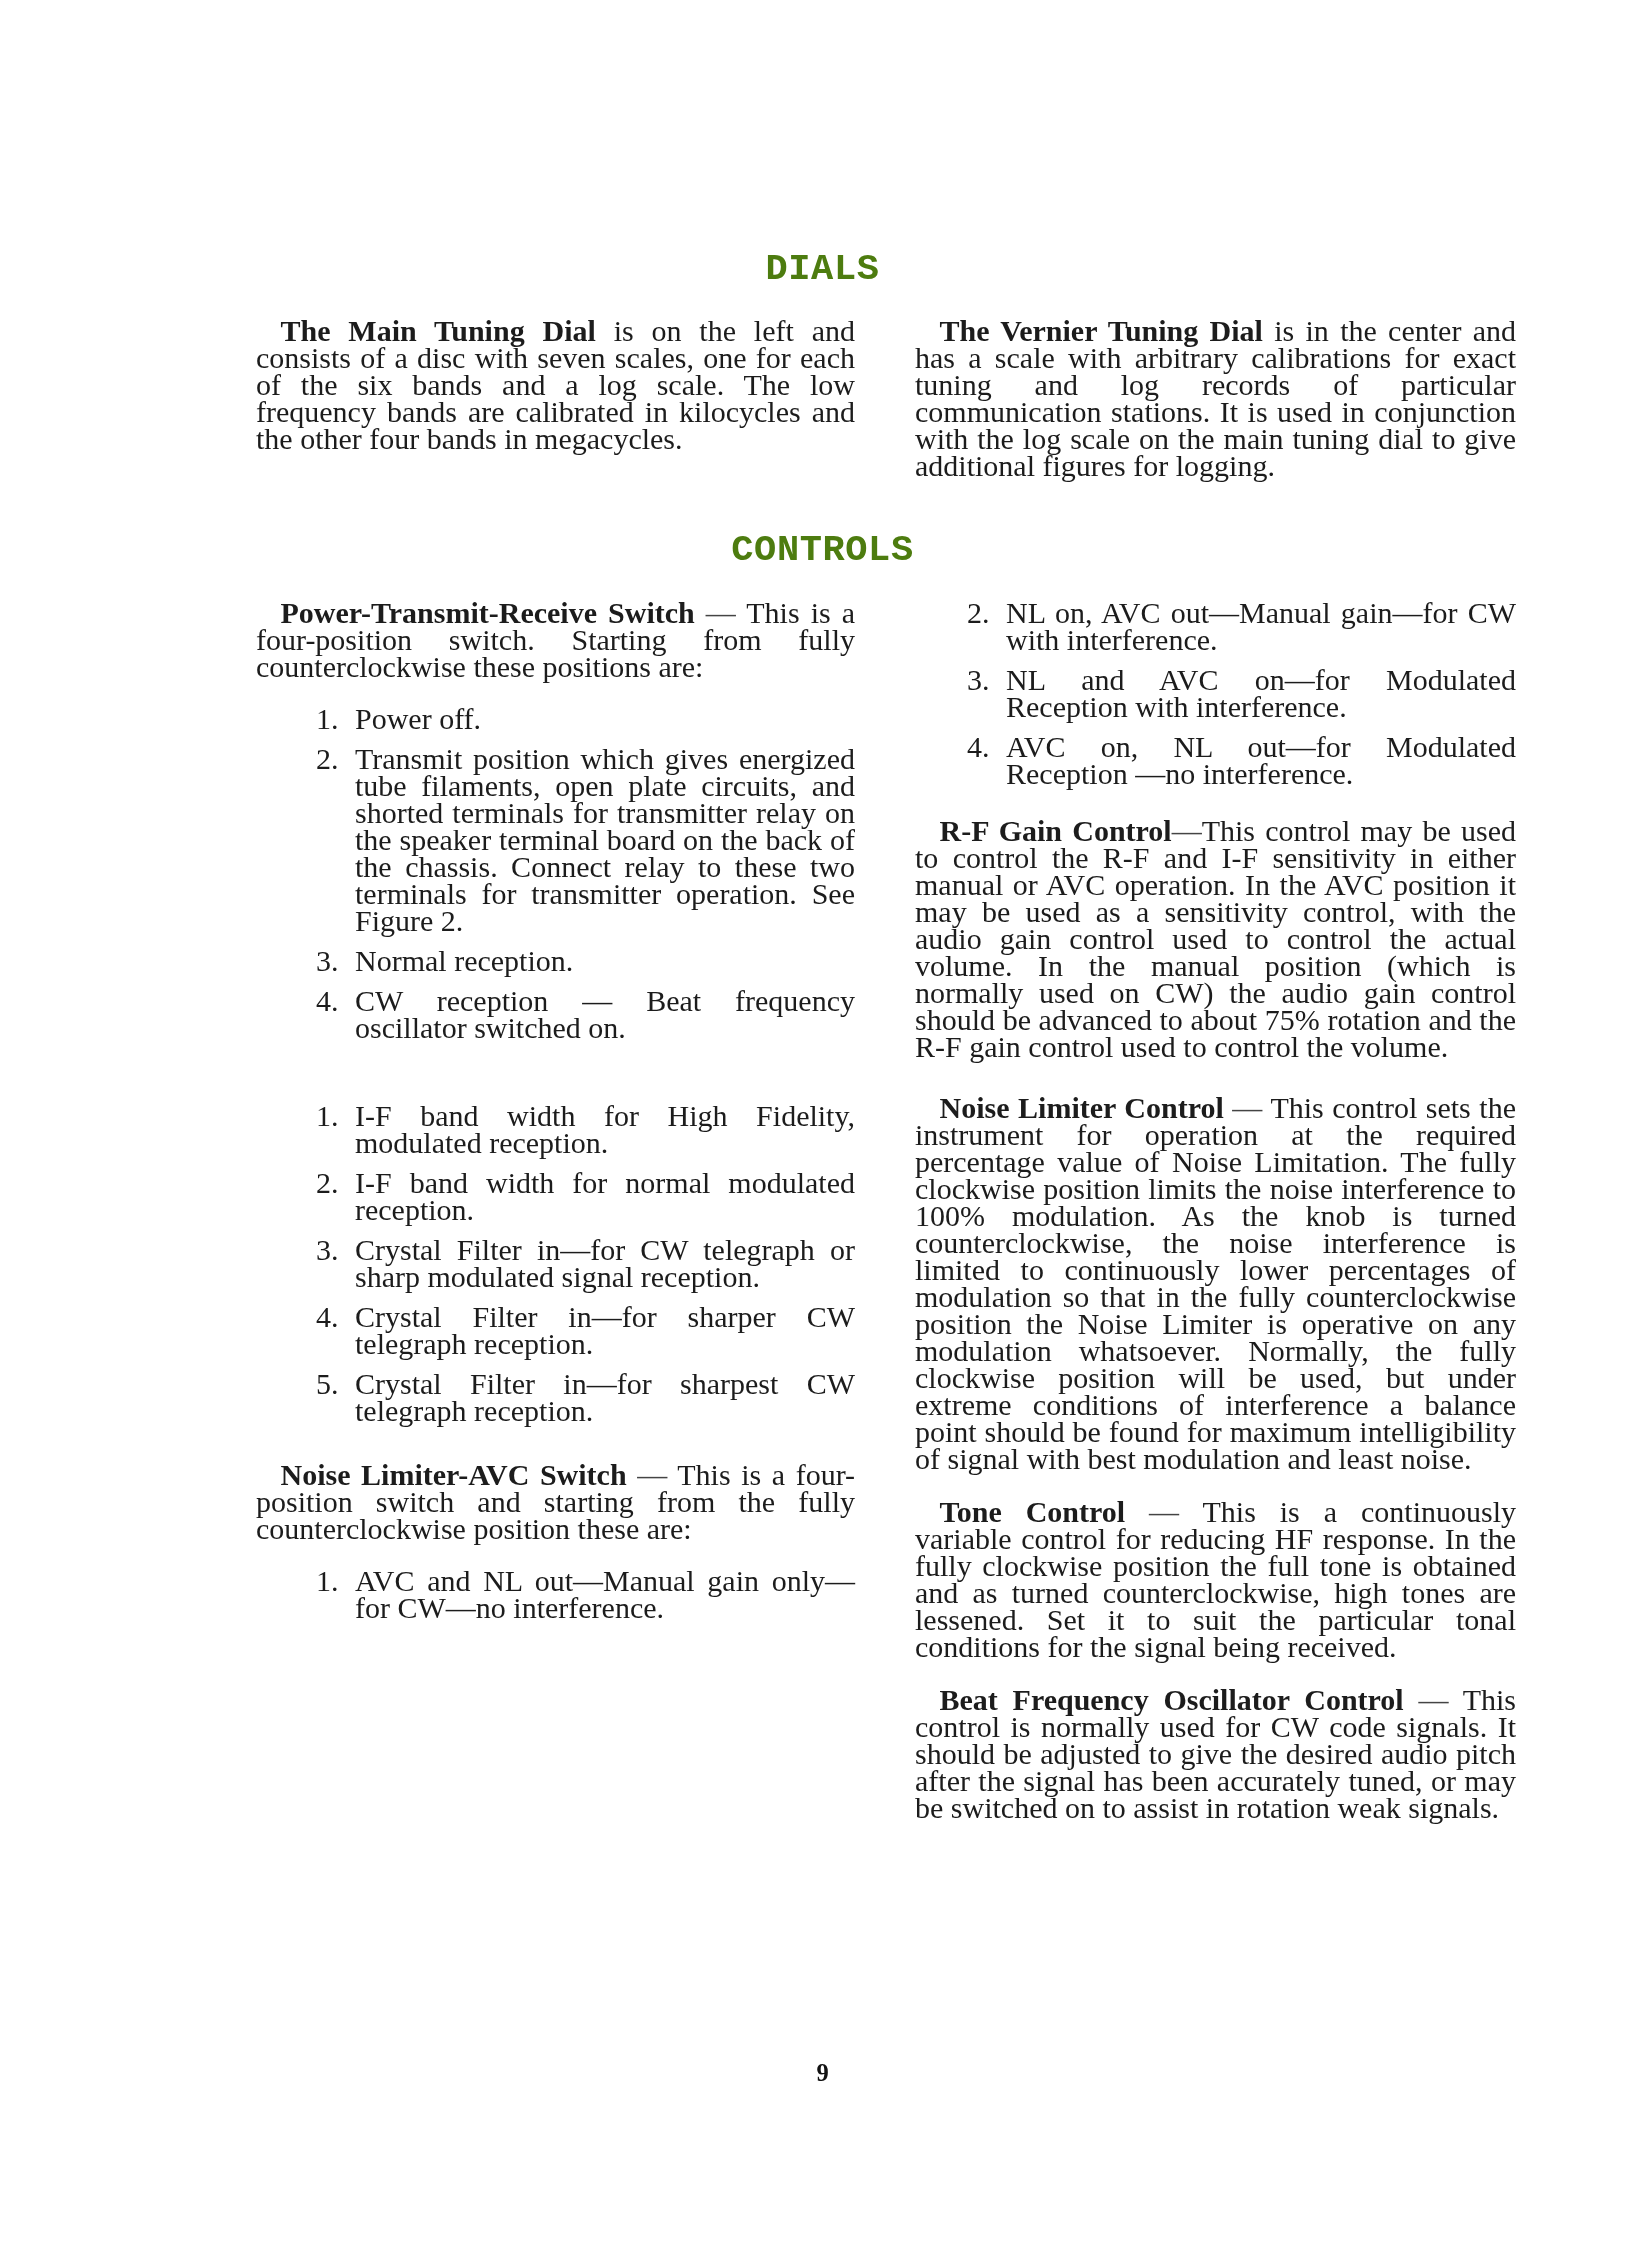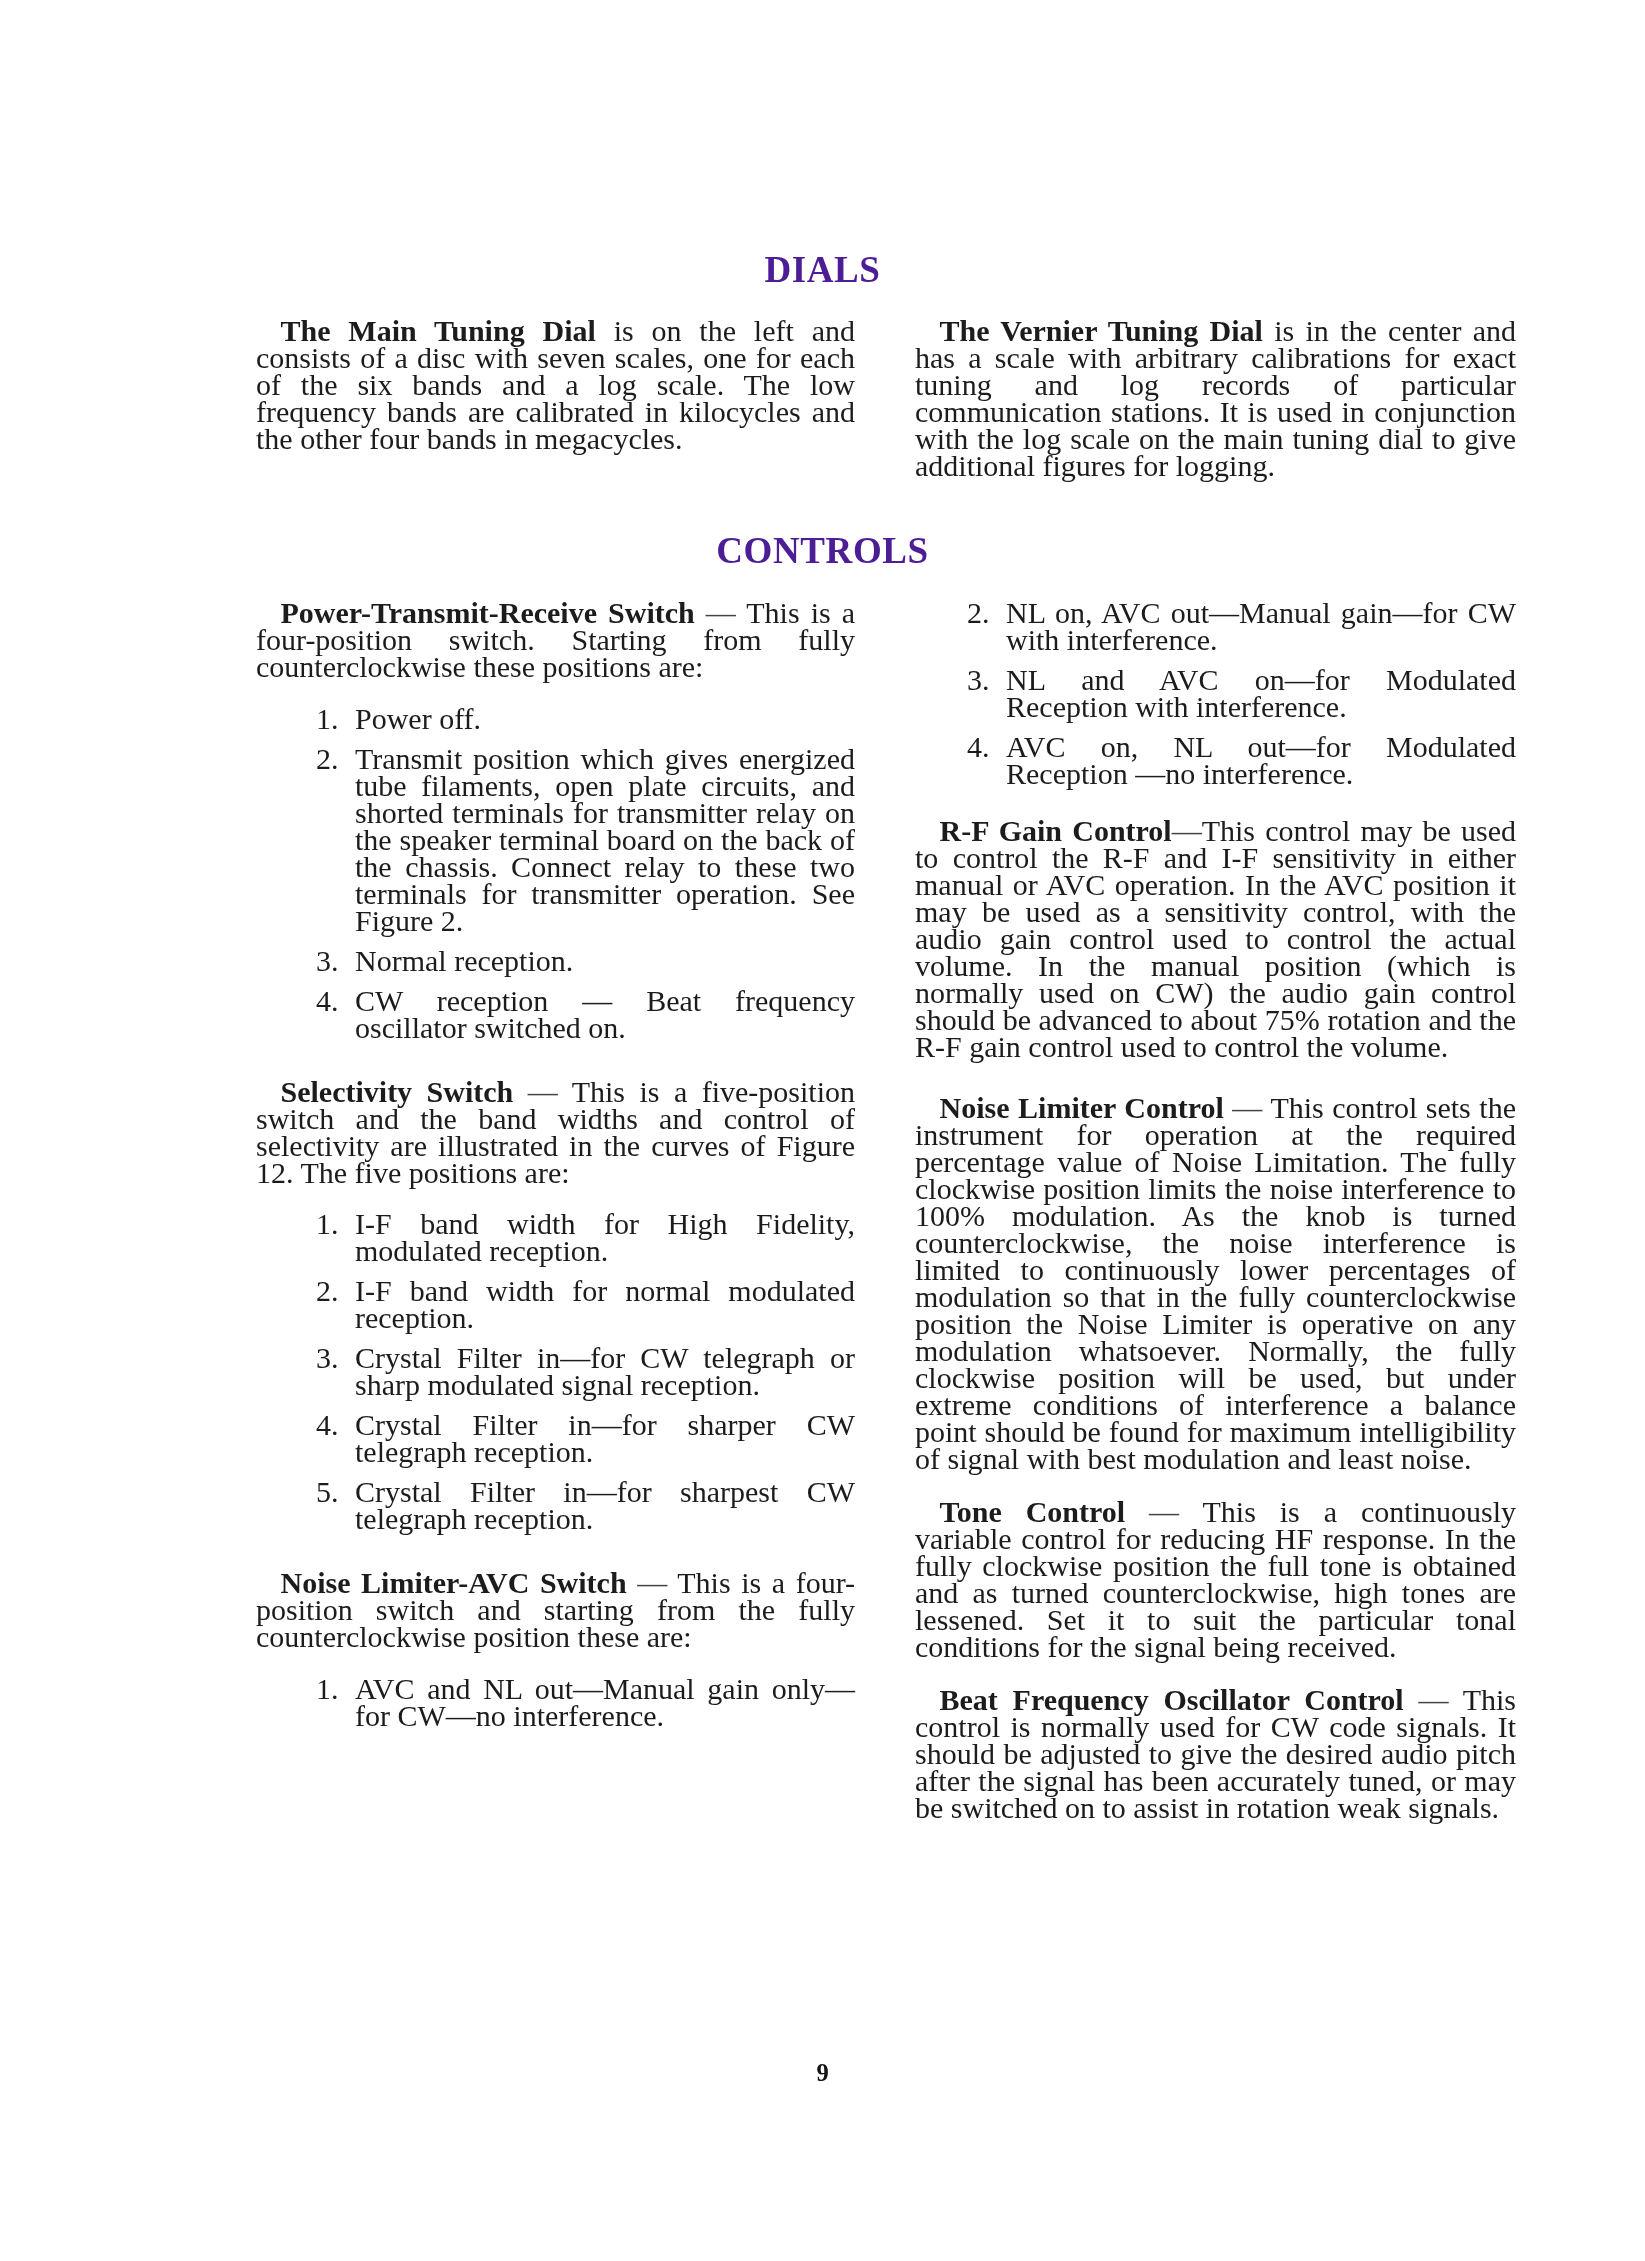--- a/index.html
+++ b/index.html
@@ -18,25 +18,25 @@
     .page {
       position: absolute;
       left: 0; top: 0;
       width: 1645px; height: 2261px;
     }
     .heading {
       position: absolute;
       left: 0;
       width: 1645px;
       text-align: center;
-      font-family: Liberation Serif, serif;
+      font-family: Liberation Mono, monospace;
       font-weight: bold;
       font-size: 37px;
       letter-spacing: 0.6px;
-      color: #4c1d95;
+      color: #4d7c0f;
       margin: 0;
     }
     #dials-heading { top: 248px; }
     #controls-heading { top: 529px; }
 
     .col {
       position: absolute;
       width: 599px;
       font-size: 30px;
       line-height: 27px;
@@ -117,21 +117,20 @@
       <div class="list-gap"></div>
       <ol class="positions">
         <li><span class="num">1.</span><span>Power off.</span></li>
         <li><span class="num">2.</span><span>Transmit position which gives energized tube filaments, open plate circuits, and shorted terminals for transmitter relay on the speaker terminal board on the back of the chassis. Connect relay to these two terminals for transmitter operation. See Figure 2.</span></li>
         <li><span class="num">3.</span><span>Normal reception.</span></li>
         <li><span class="num">4.</span><span>CW reception — Beat frequency oscillator switched on.</span></li>
       </ol>
     </div>
 
     <div class="block">
-      <p><span class="lead">Selectivity Switch</span><span class="dash"> — </span><span>This is a five-position switch and the band widths and control of selectivity are illustrated in the curves of Figure 12. The five positions are:</span></p>
       <div class="list-gap"></div>
       <ol class="positions">
         <li><span class="num">1.</span><span>I-F band width for High Fidelity, modulated reception.</span></li>
         <li><span class="num">2.</span><span>I-F band width for normal modulated reception.</span></li>
         <li><span class="num">3.</span><span>Crystal Filter in—for CW telegraph or sharp modulated signal reception.</span></li>
         <li><span class="num">4.</span><span>Crystal Filter in—for sharper CW telegraph reception.</span></li>
         <li><span class="num">5.</span><span>Crystal Filter in—for sharpest CW telegraph reception.</span></li>
       </ol>
     </div>
 

